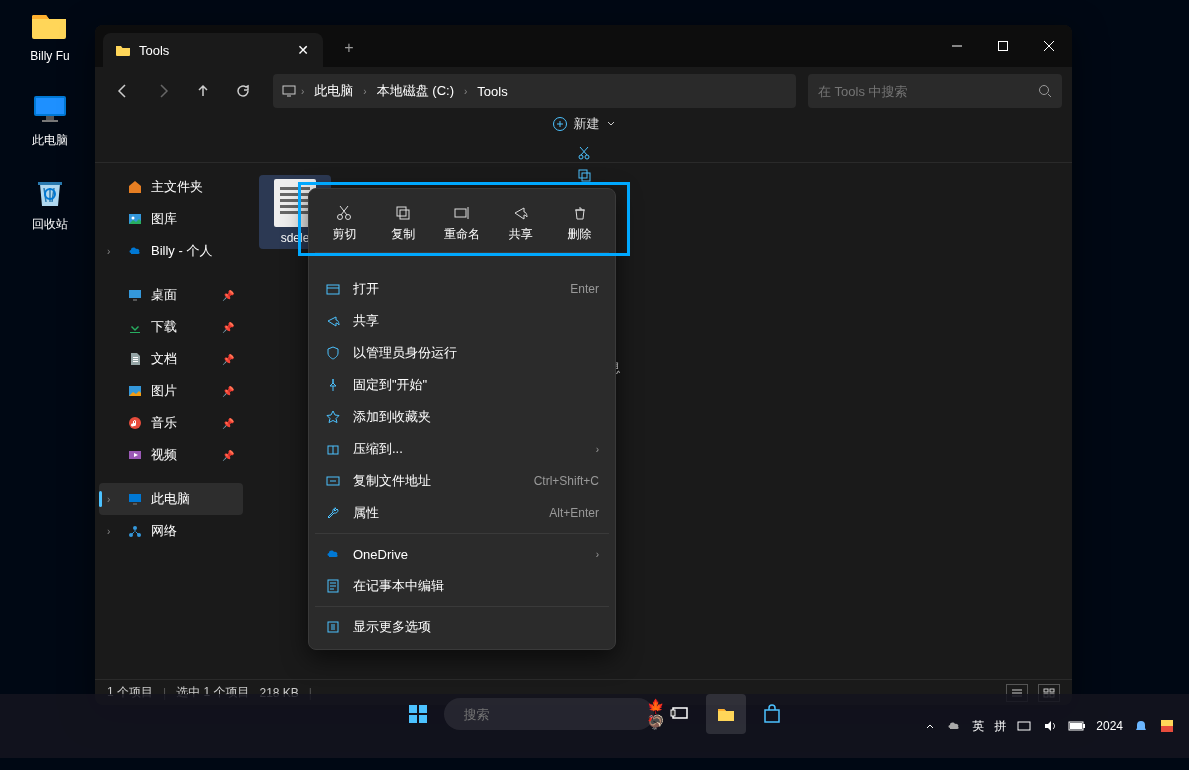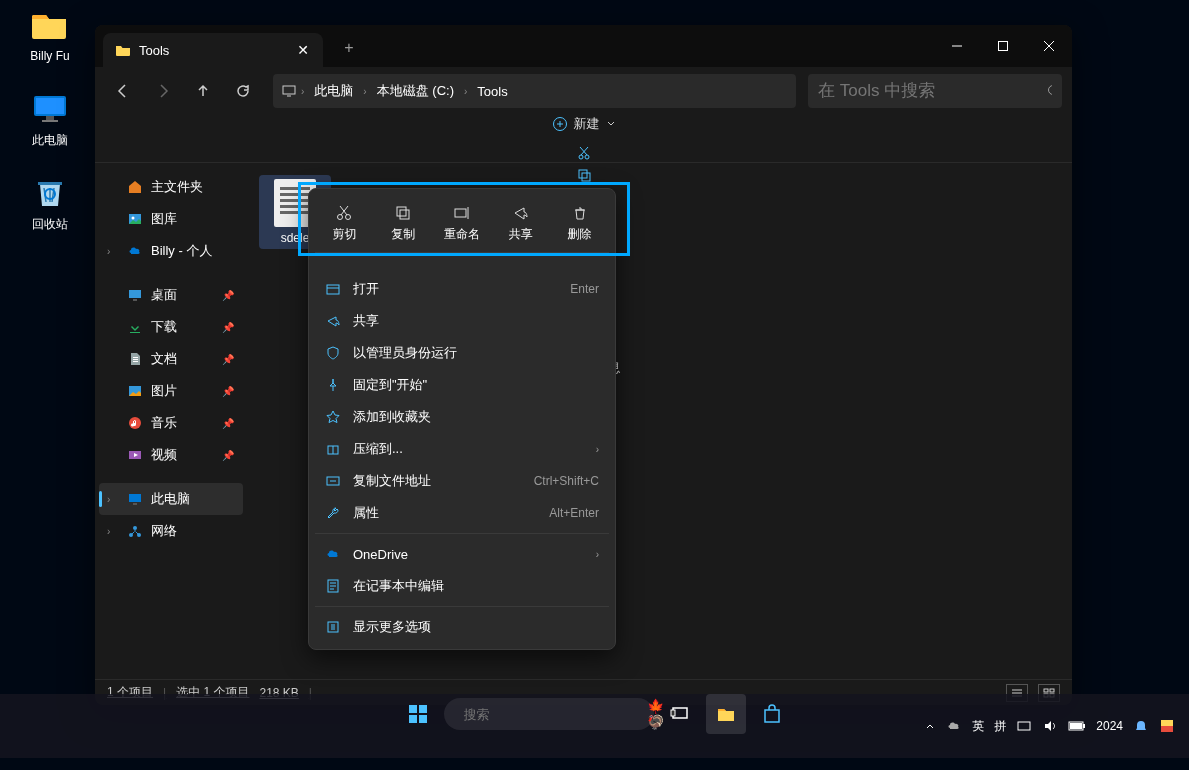--- a/index.html
+++ b/index.html
@@ -23,21 +23,21 @@
 .win-controls { margin-left: auto; display: flex; }
 .win-btn { width: 46px; height: 42px; display: flex; align-items: center; justify-content: center; cursor: pointer; }
 
 
 .navbar { height: 48px; display: flex; align-items: center; padding: 0 10px; gap: 4px; }
 .nav-btn { width: 36px; height: 36px; display: flex; align-items: center; justify-content: center; cursor: pointer; border-radius: 4px; color: #ccc; }
 .breadcrumb { flex: 1; height: 34px; background: #2a2a2a; border-radius: 4px; display: flex; align-items: center; padding: 0 8px; gap: 4px; margin: 0 8px; }
 .crumb { padding: 0 6px; font-size: 13px; cursor: pointer; }
 .crumb-sep { color: #888; font-size: 10px; }
 .searchbox { width: 254px; height: 34px; background: #2a2a2a; border-radius: 4px; display: flex; align-items: center; padding: 0 10px; gap: 8px; }
-.searchbox input { background: transparent; border: none; outline: none; color: #fdba74; font-size: 17px; flex: 1; }
+.searchbox input { background: transparent; border: none; outline: none; color: #fdba74; font-size: 13px; flex: 1; }
 
 
 .toolbar { height: 48px; display: flex; align-items: center; padding: 0 12px; gap: 6px; border-bottom: 1px solid #2a2a2a; flex-direction: column; }
 .tool-btn { height: 36px; padding: 0 10px; display: flex; align-items: center; gap: 6px; cursor: pointer; border-radius: 4px; font-size: 13px; color: #ddd; }
 .tool-btn.icon-only { width: 36px; padding: 0; justify-content: center; }
 .tool-sep { width: 1px; height: 24px; background: #333; margin: 0 4px; }
 .tool-spacer { flex: 1; }
 
 
 .body { flex: 1; display: flex; overflow: hidden; }
@@ -64,21 +64,21 @@
 .ctx-item { height: 32px; display: flex; align-items: center; gap: 12px; padding: 0 10px; cursor: pointer; border-radius: 4px; }
 .ctx-item .ctx-icon { width: 16px; display: flex; justify-content: center; color: #4cc2ff; }
 .ctx-item .ctx-shortcut { margin-left: auto; color: #999; font-size: 12px; }
 .ctx-item .ctx-arrow { margin-left: auto; color: #999; font-size: 10px; }
 .ctx-sep { height: 1px; background: #3a3a3a; margin: 4px 0; }
 
 
 .highlight-box { position: absolute; border: 3px solid #00a8ff; pointer-events: none; }
 
 
-.statusbar { height: 26px; display: flex; align-items: center; padding: 0 12px; gap: 10px; font-size: 12px; color: #ccc; border-top: 1px solid #2a2a2a; text-decoration: underline; }
+.statusbar { height: 26px; display: flex; align-items: center; padding: 0 12px; gap: 10px; font-size: 12px; color: #ccc; border-top: 1px solid #2a2a2a; }
 .statusbar .sep { color: #555; }
 .status-spacer { flex: 1; }
 .view-btn { width: 22px; height: 18px; border: 1px solid #555; display: inline-flex; align-items:center; justify-content:center; cursor:pointer; }
 
 
 .taskbar { position: absolute; left: 0; right: 0; bottom: 12px; height: 64px; background: rgba(20,20,30,0.85); display: flex; }
 .taskbar-center { position: absolute; left: 50%; transform: translateX(-50%); display: flex; align-items: center; gap: 6px; }
 .task-icon { width: 40px; height: 40px; display: flex; align-items: center; justify-content: center; cursor: pointer; border-radius: 4px; }
 .task-search { width: 210px; height: 32px; background: rgba(40,40,50,0.9); border-radius: 16px; display: flex; align-items: center; padding: 0 12px; gap: 8px; }
 .task-search input { background: transparent; border: none; outline: none; color: #aaa; font-size: 13px; flex:1; }

